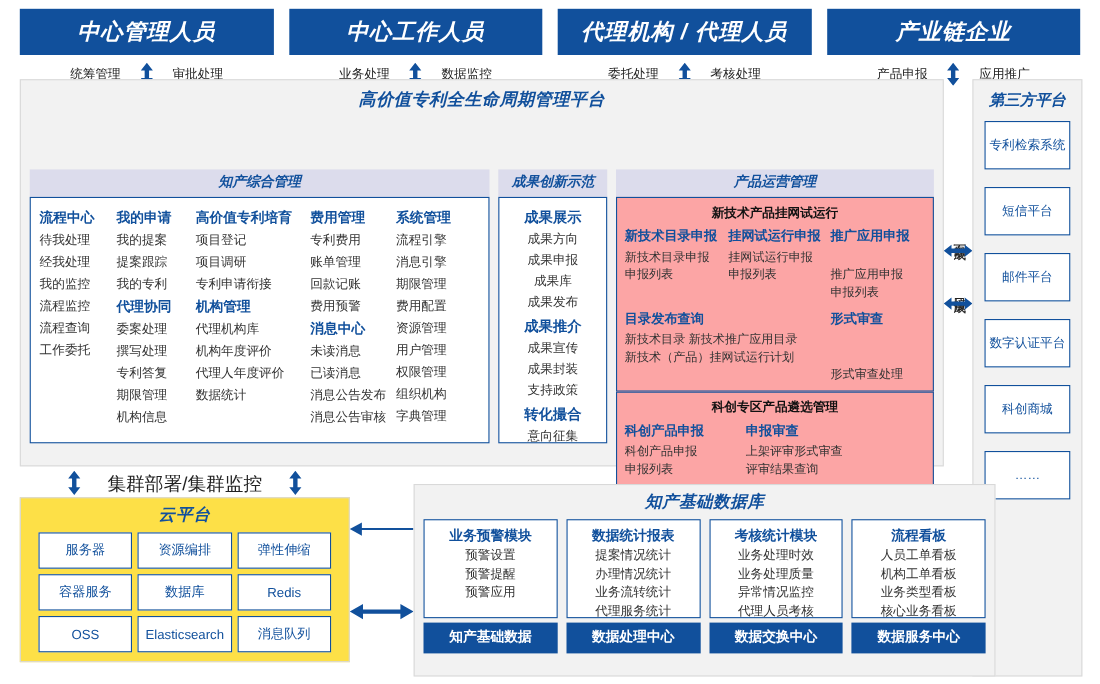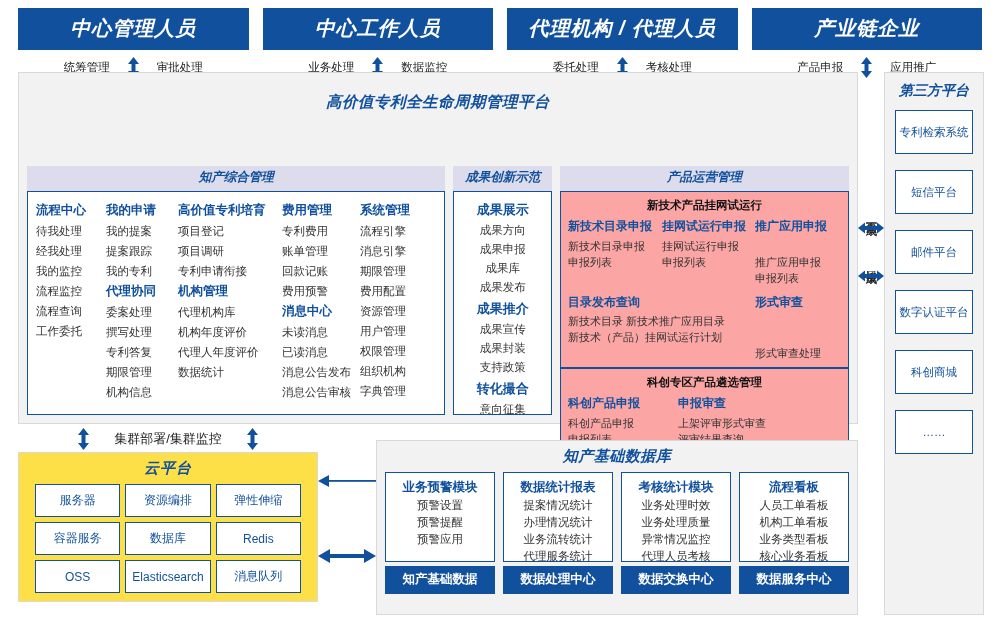--- a/index.html
+++ b/index.html
@@ -26,21 +26,21 @@
     width:13px;height:21px;flex:0 0 13px;
   }
 
   
   .platform{
     position:absolute;left:18px;top:72px;width:840px;height:352px;
     background:#F2F2F2;border:1px solid #d9d9d9;box-sizing:border-box;
   }
   .platform-title{
     text-align:center;font-weight:bold;font-style:italic;font-size:15.5px;
-    color:#11509C;padding:7px 0 6px 0;letter-spacing:.5px;margin-top:12px;
+    color:#11509C;padding:7px 0 6px 0;letter-spacing:.5px;
   }
   .sections{display:flex;gap:8px;padding:0 8px 8px 8px;height:304px;box-sizing:border-box;}
   .section{background:#DCDCEC;display:flex;flex-direction:column;padding:0;box-sizing:border-box;margin-top:47px;}
   .section-title{
     text-align:center;font-weight:bold;font-style:italic;font-size:12.5px;
     color:#11509C;padding:3px 0 5px 0;
   }
   .sec-a{width:424px;}
   .sec-b{width:100px;}
   .sec-c{width:292px;}
@@ -100,21 +100,21 @@
     width:78px;height:44px;border:1.4px solid #11509C;background:#fff;
     display:flex;align-items:center;justify-content:center;
     font-size:11.5px;color:#11509C;margin-bottom:16px;box-sizing:border-box;
     text-align:center;line-height:14px;
   }
 
   
   .cluster{
     position:absolute;left:18px;top:426px;width:300px;height:26px;
     display:flex;align-items:center;justify-content:center;gap:24px;
-    font-size:13px;color:#222;
+    font-size:17px;color:#222;
   }
 
   
   .cloud{
     position:absolute;left:18px;top:452px;width:300px;height:150px;
     background:#fde047;border:1px solid #d9d9d9;box-sizing:border-box;
     padding:4px 16px 10px 16px;
   }
   .cloud-title{
     text-align:center;font-weight:bold;font-style:italic;font-size:15px;
@@ -127,21 +127,21 @@
     font-size:12px;color:#11509C;box-sizing:border-box;
   }
 
   
   .midarrows{position:absolute;left:318px;top:452px;width:58px;height:150px;}
   .midarrows .a1{position:absolute;left:0;top:22px;}
   .midarrows .a2{position:absolute;left:0;top:96px;}
 
   
   .db{
-    position:absolute;left:376px;top:440px;width:482px;height:175px;
+    position:absolute;left:376px;top:440px;width:529px;height:175px;
     background:#F2F2F2;border:1px solid #d9d9d9;box-sizing:border-box;
     padding:2px 8px 8px 8px;
   }
   .db-title{
     text-align:center;font-weight:bold;font-style:italic;font-size:15px;
     color:#11509C;padding:4px 0 6px 0;letter-spacing:.5px;
   }
   .db-cols{display:flex;gap:8px;}
   .db-col{flex:1;display:flex;flex-direction:column;}
   .db-white{

